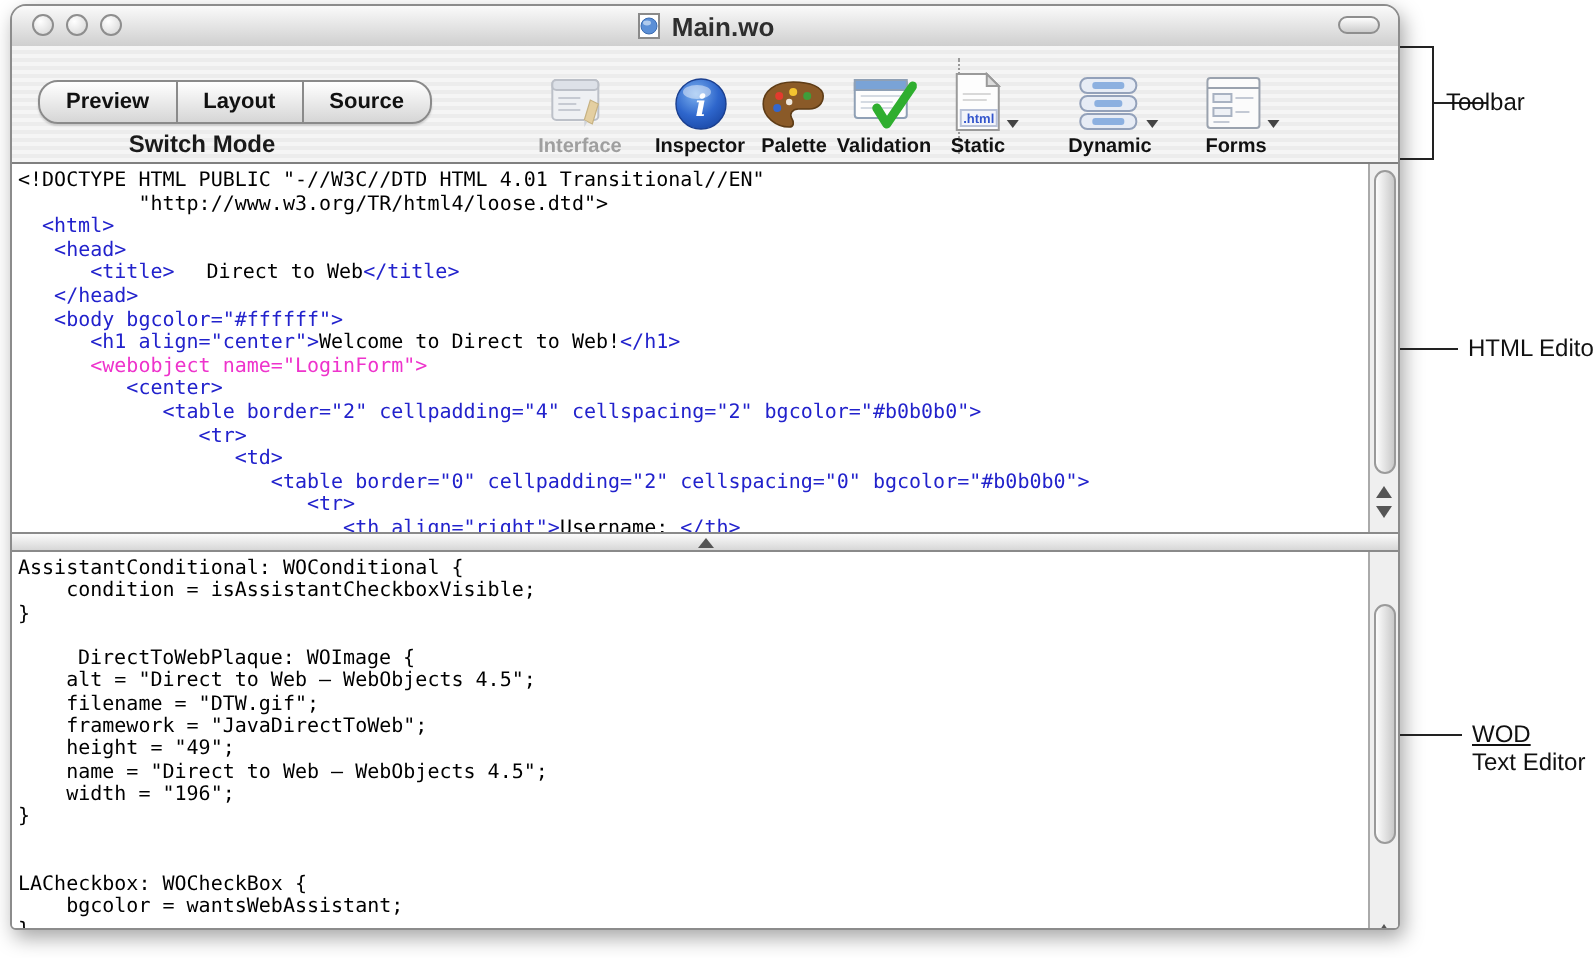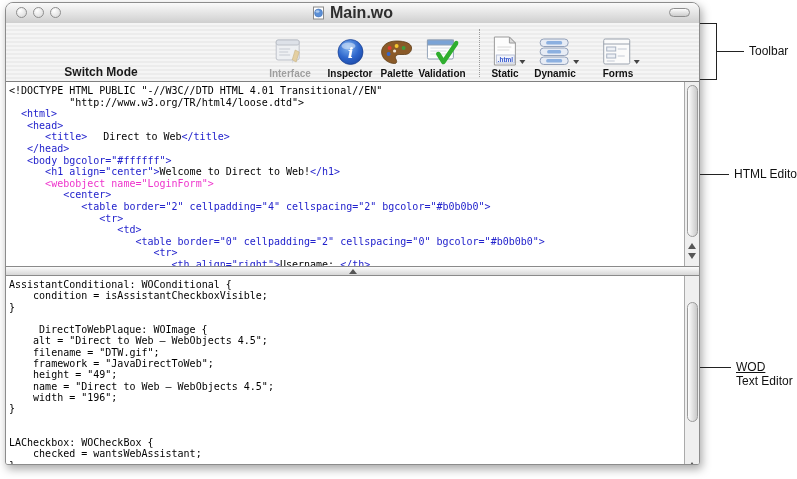--- a/index.html
+++ b/index.html
@@ -10,21 +10,21 @@
   .window{position:absolute;left:5px;top:2px;width:695px;height:463px;
           border:1px solid #8c8c8c;border-radius:8px 8px 3px 3px;
           background:#f2f2f2;box-shadow:2px 4px 10px rgba(0,0,0,.35);overflow:hidden;box-sizing:border-box;}
   .titlebar{position:absolute;left:0;top:0;width:100%;height:20px;
             background:linear-gradient(#fafafa,#cfcfcf);border-bottom:1px solid #9a9a9a;}
   .traffic{position:absolute;left:10px;top:4px;display:flex;gap:6px;}
   .tl-btn{width:11px;height:11px;border-radius:50%;border:1px solid #8e8e8e;
           background:radial-gradient(circle at 35% 30%,#ffffff,#d4d4d4);box-sizing:border-box;}
   .title-group{position:absolute;left:0;right:0;top:0;height:20px;display:flex;align-items:center;
                justify-content:center;gap:5px;}
-  .win-title{font-size:16px;font-weight:bold;color:#2e2e2e;}
+  .win-title{font-size:13px;font-weight:bold;color:#2e2e2e;}
   .capsule{position:absolute;right:9px;top:5px;width:21px;height:9px;border:1px solid #8e8e8e;
            border-radius:5px;background:linear-gradient(#fdfdfd,#cccccc);box-sizing:border-box;}
 
   
   .toolbar{position:absolute;left:0;top:20px;width:100%;height:59px;
            background:repeating-linear-gradient(0deg,#f5f5f5 0 2px,#ececec 2px 4px);
            border-bottom:1px solid #808080;box-sizing:border-box;}
   .segmented{position:absolute;left:13px;top:17px;display:inline-flex;height:20px;
              border:1px solid #8a8a8a;border-radius:10px;overflow:hidden;
              background:linear-gradient(#ffffff,#d6d6d6);box-shadow:0 1px 1px rgba(0,0,0,.15);}
@@ -99,20 +99,25 @@
           <rect x="1.5" y="1" width="10" height="12" fill="#ffffff" stroke="#8a8a8a"></rect>
           <circle cx="6.5" cy="7" r="4" fill="#5b8fd6" stroke="#3a6bb0" stroke-width="0.5"></circle>
           <ellipse cx="5.5" cy="5.5" rx="2" ry="1.2" fill="#b9d2f0" opacity="0.9"></ellipse>
         </svg>
         <span class="win-title">Main.wo</span>
       </div>
       <div class="capsule"></div>
     </div>
 
     <div class="toolbar">
+      <div class="segmented">
+        <span class="segment">Preview</span>
+        <span class="segment">Layout</span>
+        <span class="segment">Source</span>
+      </div>
       <div class="switch-label">Switch Mode</div>
 
       <div class="tb-item" style="left:284px;">
         <div class="tb-icon">
           <svg width="30" height="28" viewBox="0 0 30 28">
             <rect x="1" y="2" width="23" height="20" rx="2" fill="#eef0f3" stroke="#bcc0c8"></rect>
             <rect x="1" y="2" width="23" height="5" rx="2" fill="#dde1e8" stroke="#bcc0c8"></rect>
             <line x1="4" y1="11" x2="15" y2="11" stroke="#c6cad2"></line>
             <line x1="4" y1="14" x2="13" y2="14" stroke="#c6cad2"></line>
             <line x1="4" y1="17" x2="15" y2="17" stroke="#c6cad2"></line>
@@ -164,21 +169,21 @@
             <line x1="4" y1="13" x2="20" y2="13" stroke="#d4dae2"></line>
             <line x1="4" y1="16" x2="23" y2="16" stroke="#d4dae2"></line>
             <path d="M12 16 L17 24 L30 5" fill="none" stroke="#2fae2f" stroke-width="4.5" stroke-linecap="round" stroke-linejoin="round"></path>
           </svg>
         </div>
         <div class="tb-label">Validation</div>
       </div>
 
       <div class="tb-sep"></div>
 
-      <div class="tb-item" style="left:499px;">
+      <div class="tb-item" style="left:483px;">
         <div class="tb-icon">
           <svg width="26" height="30" viewBox="0 0 26 30">
             <path d="M2 1 L17 1 L23 7 L23 29 L2 29 Z" fill="#fdfdfd" stroke="#9a9a9a"></path>
             <path d="M17 1 L17 7 L23 7 Z" fill="#dcdcdc" stroke="#9a9a9a"></path>
             <line x1="5" y1="11" x2="19" y2="11" stroke="#d8d8d8"></line>
             <line x1="5" y1="14" x2="17" y2="14" stroke="#d8d8d8"></line>
             <rect x="4" y="19" width="18" height="8" fill="#f2f4fa" stroke="#b9c2d8"></rect>
             <text x="13" y="25.5" text-anchor="middle" font-family="Liberation Sans, sans-serif" font-size="6.5" font-weight="bold" fill="#3355cc">.html</text>
           </svg>
           <div class="dd-arrow"></div>
@@ -260,38 +265,38 @@
           <div class="code-line"><span style="color: rgb(0, 0, 0);">    alt = "Direct to Web – WebObjects 4.5";</span></div>
           <div class="code-line"><span style="color: rgb(0, 0, 0);">    filename = "DTW.gif";</span></div>
           <div class="code-line"><span style="color: rgb(0, 0, 0);">    framework = "JavaDirectToWeb";</span></div>
           <div class="code-line"><span style="color: rgb(0, 0, 0);">    height = "49";</span></div>
           <div class="code-line"><span style="color: rgb(0, 0, 0);">    name = "Direct to Web – WebObjects 4.5";</span></div>
           <div class="code-line"><span style="color: rgb(0, 0, 0);">    width = "196";</span></div>
           <div class="code-line"><span style="color: rgb(0, 0, 0);">}</span></div>
           <div class="code-line">&nbsp;</div>
           <div class="code-line">&nbsp;</div>
           <div class="code-line"><span style="color: rgb(0, 0, 0);">LACheckbox: WOCheckBox {</span></div>
-          <div class="code-line"><span style="color: rgb(0, 0, 0);">    checked = wantsWebAssistant;</span></div>
+          <div class="code-line"><span style="color: rgb(0, 0, 0);">    bgcolor = wantsWebAssistant;</span></div>
           <div class="code-line"><span style="color: rgb(0, 0, 0);">}</span></div>
         </div>
       <div class="sb">
         <div class="sb-thumb" style="top:26px;height:120px;"></div>
         <div class="sb-arrows" style="bottom:17px;height:26px;">
           <div class="arr-up"></div>
           <div class="arr-down"></div>
         </div>
       </div>
       <div class="grip"></div>
     </div>
 
   </div>
 
   <div class="bracket"></div>
   <div class="c-line" style="left:717px;top:51px;width:27px;"></div>
-  <div class="c-label" style="left:749px;top:44px;">Toolbar</div>
+  <div class="c-label" style="left:723px;top:44px;">Toolbar</div>
 
   <div class="c-line" style="left:700px;top:174px;width:29px;"></div>
   <div class="c-label" style="left:734px;top:167px;">HTML Editor</div>
 
   <div class="c-line" style="left:700px;top:367px;width:31px;"></div>
   <div class="c-label" style="left:736px;top:360px;text-decoration:underline;">WOD</div>
   <div class="c-label" style="left:736px;top:374px;">Text Editor</div>
 
 </div>
 

